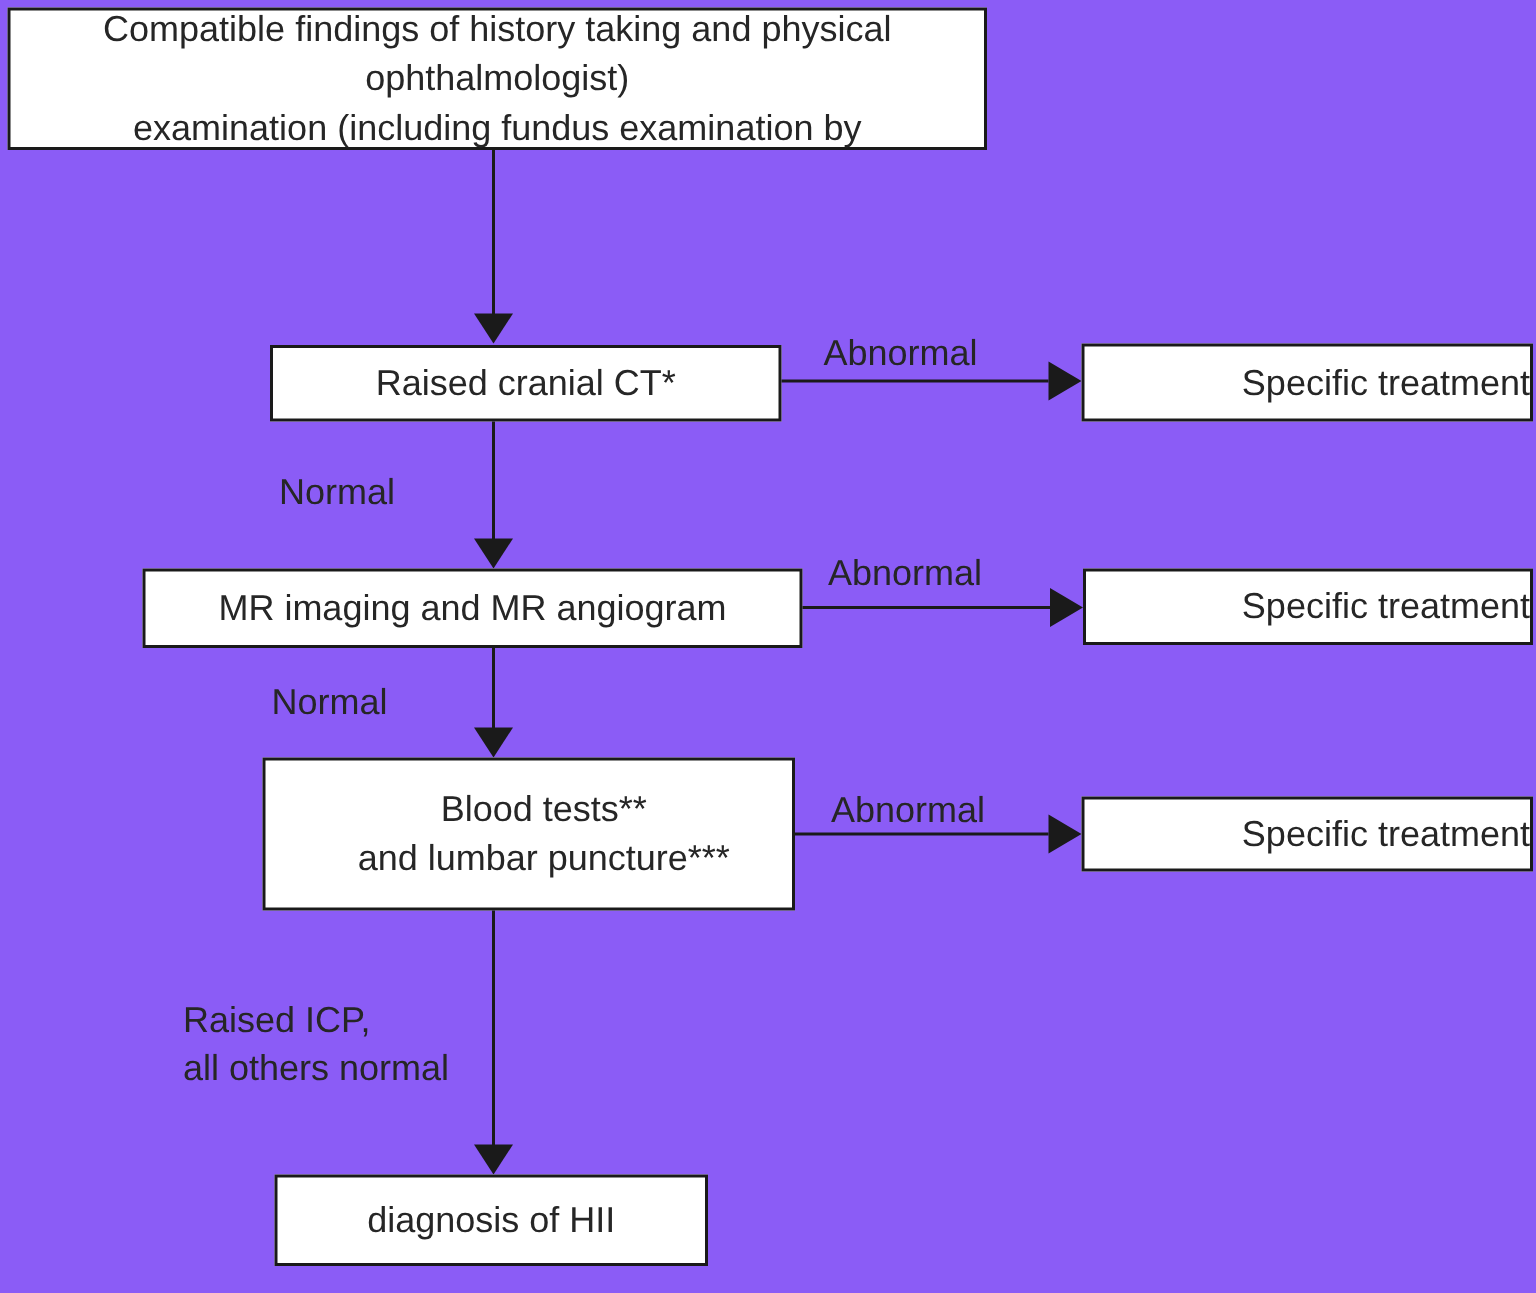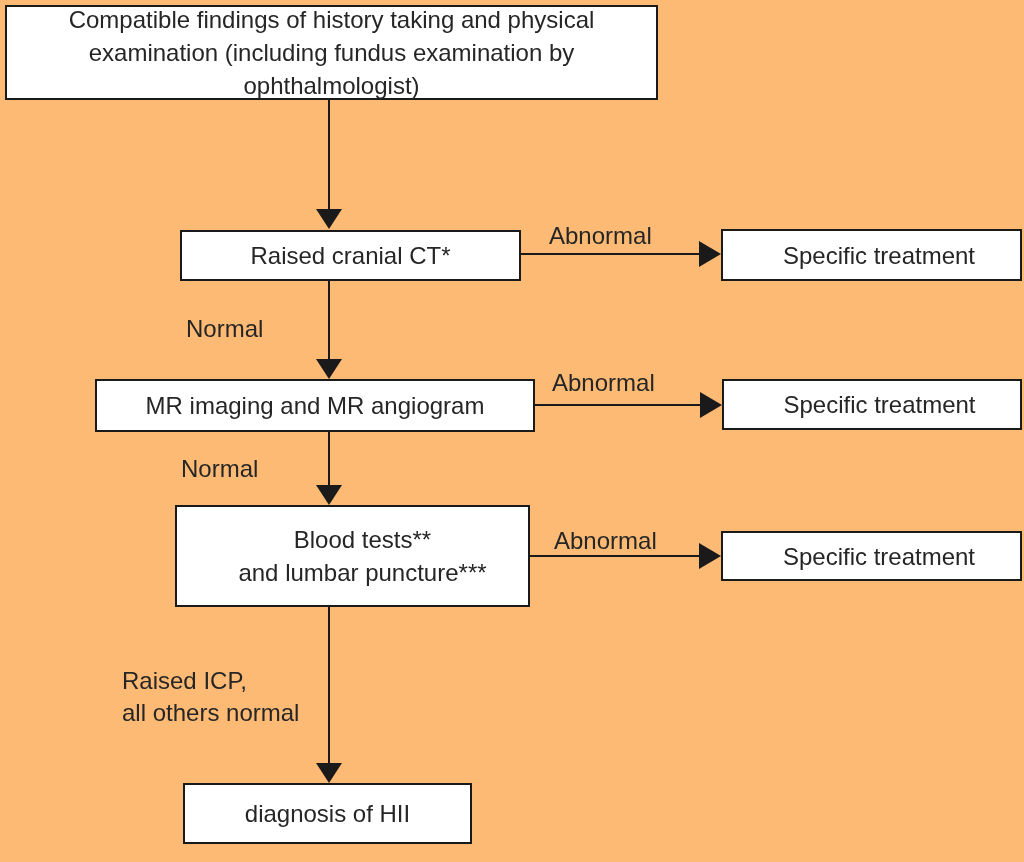--- a/index.html
+++ b/index.html
@@ -5,39 +5,39 @@
   html, body {
     margin: 0;
     padding: 0;
     background: #fdfdfd;
     font-family: "Liberation Sans", sans-serif;
   }
   .canvas {
     position: relative;
     width: 1024px;
     height: 862px;
-    background: #fdba74;
+    background: #8b5cf6;
     overflow: hidden;
     color: #262626;
     font-size: 24px;
   }
   .node {
     position: absolute;
     box-sizing: border-box;
     border: 2px solid #1a1a1a;
     background: #ffffff;
     display: flex;
     flex-direction: column;
     align-items: center;
     justify-content: center;
     text-align: center;
     line-height: 33px;
   }
   .node.left-text {
-    align-items: center;
+    align-items: flex-end;
     text-align: left;
     padding-left: 15px;
   }
   .edge-label {
     position: absolute;
     line-height: 29px;
     white-space: nowrap;
   }
   .vline {
     position: absolute;
@@ -100,22 +100,22 @@
   #h3-line { left: 530px; top: 555px; width: 169px; }
   #h3-head { left: 699px; top: 543px; }
 </style>
 </head>
 <body>
 
 <div class="canvas">
 
   <div class="node" id="start">
     <div>Compatible findings of history taking and physical</div>
+    <div>ophthalmologist)</div>
     <div>examination (including fundus examination by</div>
-    <div>ophthalmologist)</div>
   </div>
 
   <div class="vline" id="v1-line"></div>
   <div class="vhead" id="v1-head"></div>
 
   <div class="node" id="ct">
     <div>Raised cranial CT*</div>
   </div>
 
   <div class="edge-label" id="lbl-abnormal1">Abnormal</div>

